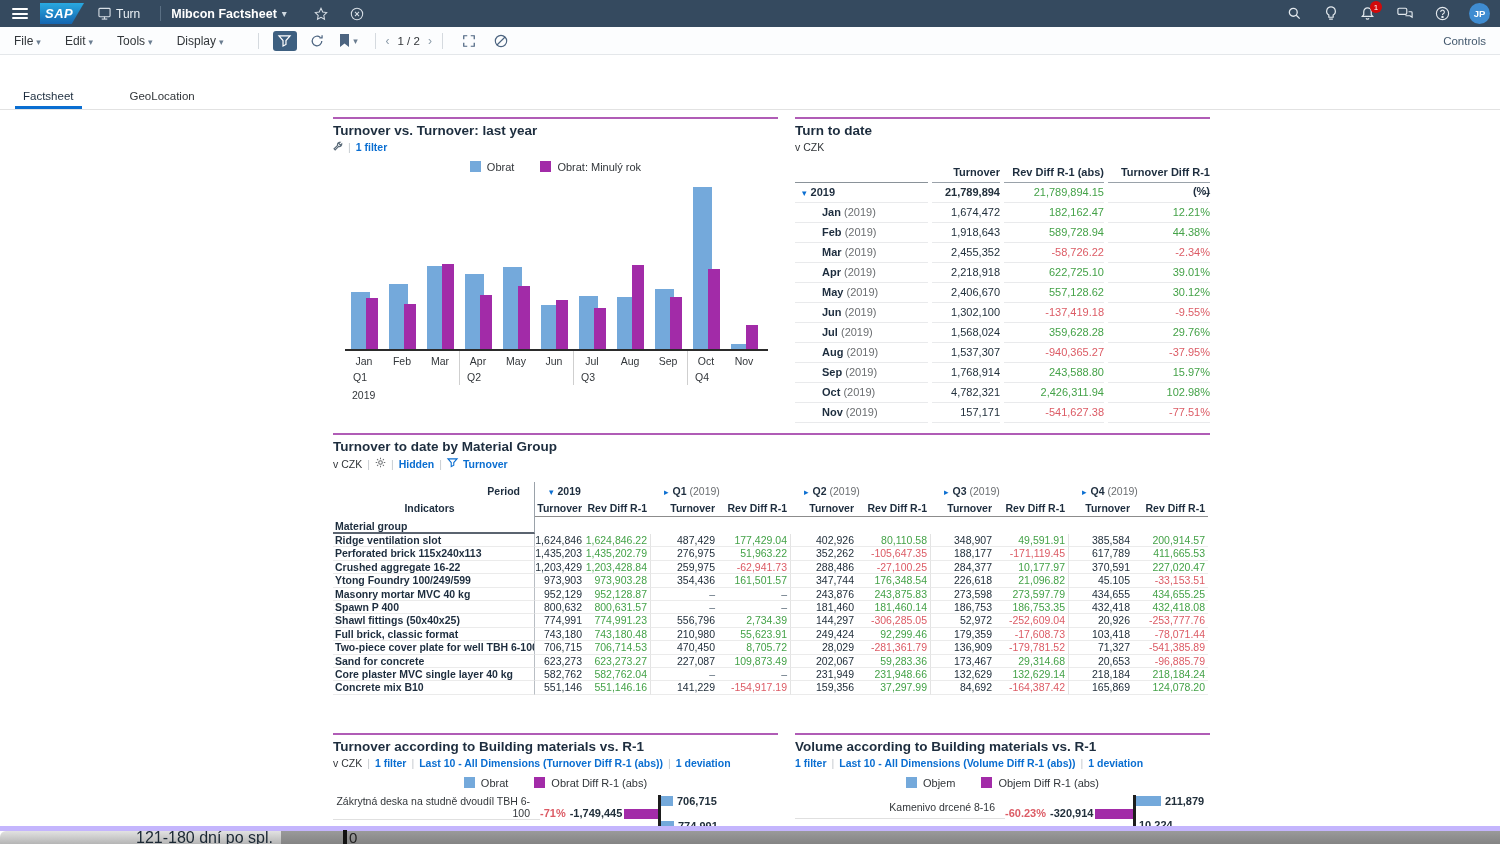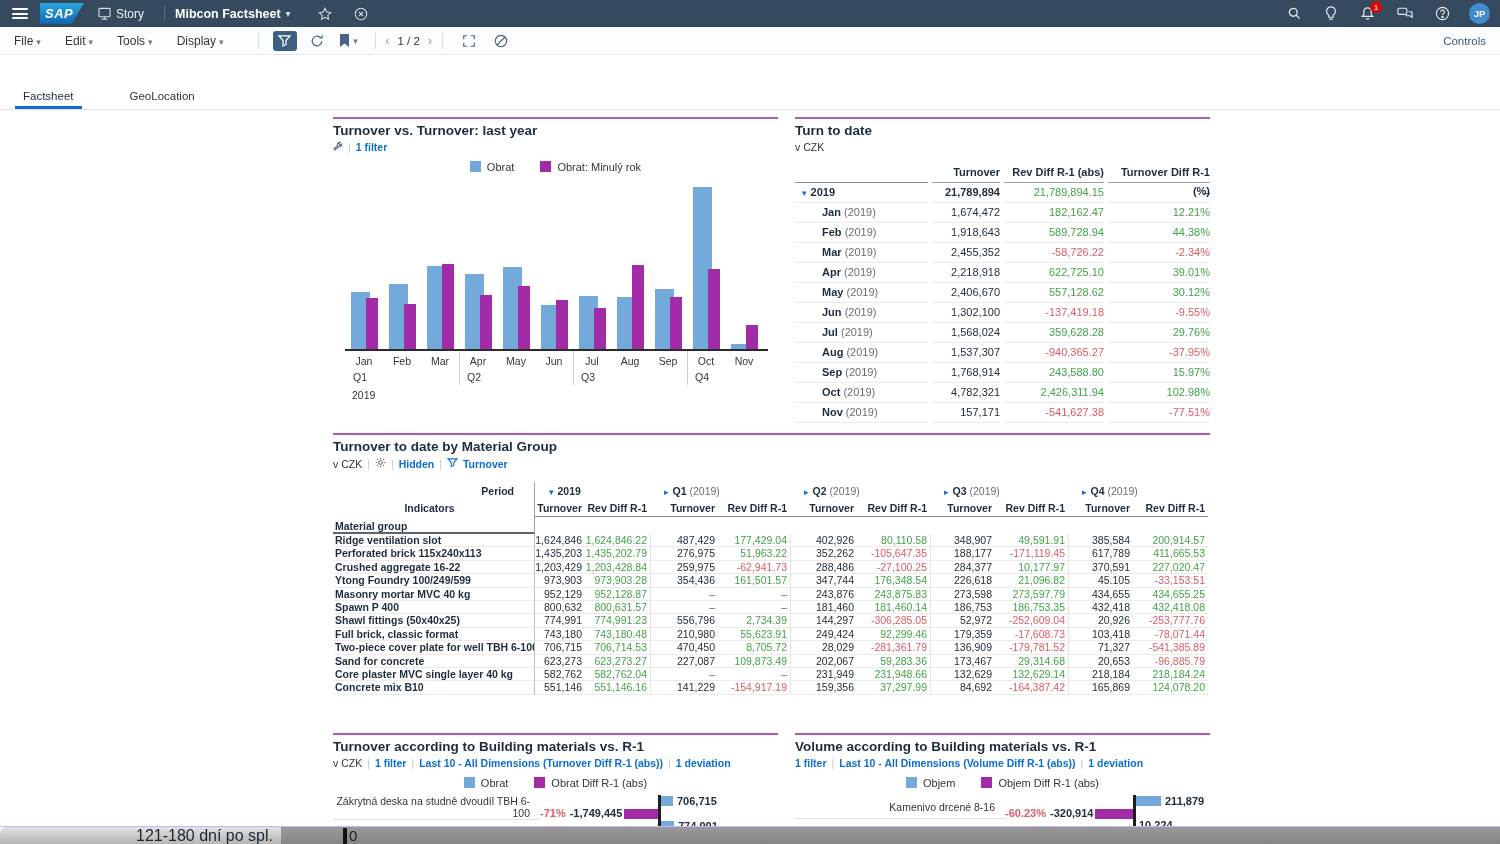--- a/index.html
+++ b/index.html
@@ -95,21 +95,21 @@
   .t2d-lblcell .yr { color:#6a6d70; font-weight:normal; }
   .ind1 { padding-left:7px; } .ind2 { padding-left:27px; }
   .num { color:#22303c; }
   .pos { color:#44a248; } .neg { color:#dc5b65; } .dash { color:#5b6b79; }
 
   
   .mg { margin-top:12px; font-size:10.5px; }
   .mg-grid { display:grid; grid-template-columns:202px 50px 65px 68px 72px 67px 73px 65px 73px 65px 75px; }
   .mg-pgrid { display:grid; grid-template-columns:202px 115px 140px 140px 138px 140px; }
   .mg-pgrid > div { height:18px; line-height:18px; }
-  .mg-plbl { text-align:right; font-weight:bold; color:#1d2d3e; padding-right:20px; border-right:1px solid #9aa2aa; }
+  .mg-plbl { text-align:right; font-weight:bold; color:#1d2d3e; padding-right:14px; border-right:1px solid #9aa2aa; }
   .mg-group { padding-left:14px; }
   .mg-group .chev { color:#0a6ed1; font-size:9px; margin-right:4px; }
   .mg-group b { color:#1d2d3e; }
   .mg-group .yr { color:#6a6d70; }
   .mg-mh { text-align:right; font-weight:bold; color:#1d2d3e; height:20px; line-height:16px; }
   .mg-mh i { display:block; border-bottom:1px solid #8c8c8c; font-style:normal; padding-right:3px; }
   .mg-ilbl { text-align:center; font-weight:bold; color:#1d2d3e; padding-right:8px; border-right:1px solid #9aa2aa; height:20px; line-height:16px; }
   .mg-dim { font-weight:bold; color:#1d2d3e; height:14px; line-height:13px; border-bottom:2px solid #5b6470; border-right:1px solid #9aa2aa; padding-left:2px; }
   .mg-dim-rest { border-bottom:0; }
   .mg-row > div { height:13.4px; line-height:13px; border-bottom:1px solid #ebebeb; }
@@ -127,21 +127,21 @@
   .dev-plot { flex:1; }
   .dev-line { height:12px; display:flex; align-items:center; }
   .dev-negzone { display:flex; align-items:flex-end; justify-content:flex-end; }
   .dev-pct { color:#dc5b65; font-size:11px; font-weight:bold; margin-right:4px; }
   .dev-diff { color:#22303c; font-size:11px; font-weight:bold; margin-right:2px; }
   .dev-bar { height:10px; display:inline-block; }
   .dev-val { font-size:11px; color:#22303c; font-weight:bold; margin-left:4px; }
 
   
   .bottom-strip { position:absolute; left:0; top:826px; right:0; height:18px; z-index:10; display:flex;
-    border-top:1px solid #c4b5fd; }
+    border-top:5px solid #c4b5fd; }
   .strip-left { width:281px; background:linear-gradient(180deg,#e2e2e2,#b5b5b5); color:#1a2733;
     font-size:16px; display:flex; align-items:center; justify-content:flex-end; padding-right:8px;
     border-radius:6px 0 0 0; white-space:nowrap; overflow:hidden; }
   .strip-right { flex:1; background:linear-gradient(180deg,#9a9a9a,#848484); display:flex; align-items:center; }
   .strip-cursor { width:4px; height:16px; background:#111; margin-left:62px; }
   .strip-zero { color:#222; font-size:15px; margin-left:2px; }
 
   svg { overflow:visible; }
 </style>
 </head>
@@ -157,21 +157,21 @@
           <i></i>
         </span>
       <span class="sap-logo">SAP</span>
       <span class="story-ic">
         <svg width="13" height="13" viewBox="0 0 14 14" fill="none" stroke="#d7dee5" stroke-width="1.2">
           <rect x="1" y="1.5" width="12" height="9" rx="1"></rect>
             <line x1="4" y1="13" x2="10" y2="13"></line>
             <line x1="7" y1="10.5" x2="7" y2="13"></line>
         </svg>
       </span>
-      <span class="story-lbl">Story</span>
+      <span class="story-lbl">Turn</span>
       <span class="sb-div"></span>
       <span class="sb-title">Mibcon Factsheet</span>
       <span class="sb-chev">▾</span>
       <span class="sb-ic">
         <svg width="14" height="14" viewBox="0 0 16 16" fill="none" stroke="#d7dee5" stroke-width="1.2">
           <path d="M8 1.5l2 4.2 4.5.6-3.3 3.2.8 4.5L8 11.8 4 14l.8-4.5L1.5 6.3 6 5.7z"></path>
         </svg>
       </span>
       <span class="sb-ic">
         <svg width="14" height="14" viewBox="0 0 16 16" fill="none" stroke="#d7dee5" stroke-width="1.2">

